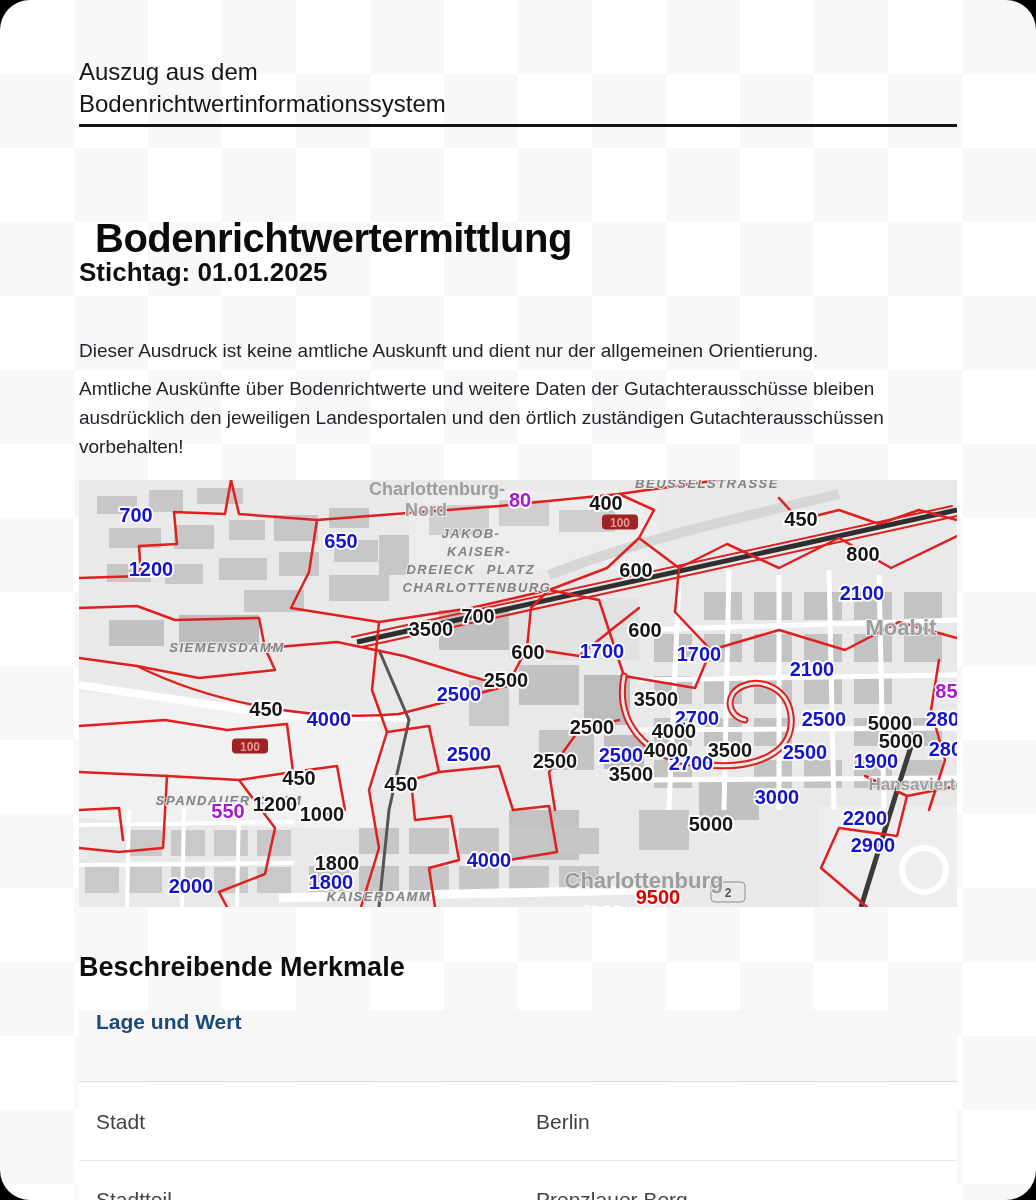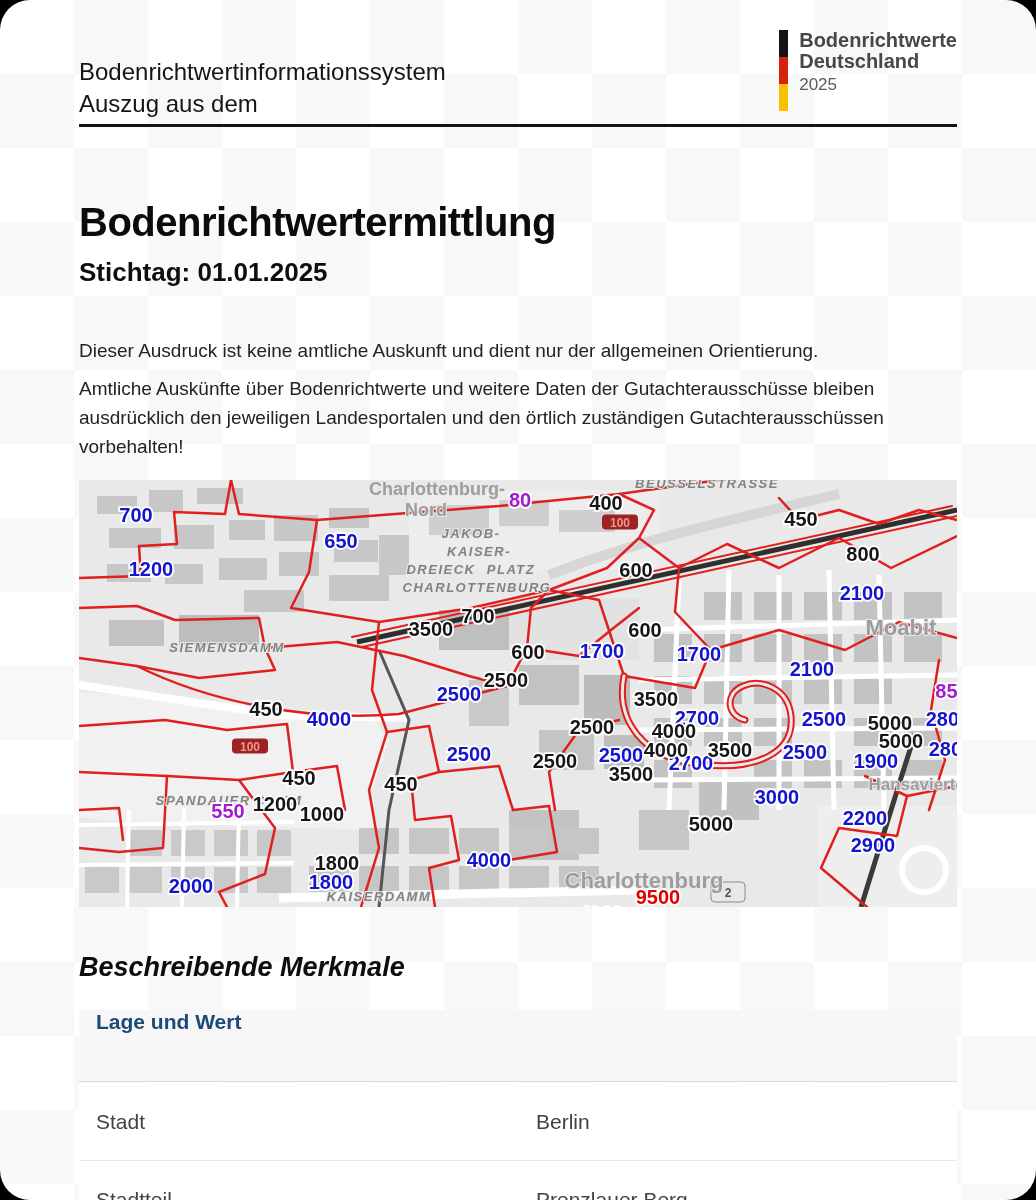--- a/index.html
+++ b/index.html
@@ -31,56 +31,44 @@
   .p2{top:374px;}
   
   .map{left:79px;top:480px;width:878px;height:427px;background:#e9e9e9;}
   .map svg{display:block;}
   text{font-family:"Liberation Sans",sans-serif;}
   .val{font-weight:bold;font-size:20px;paint-order:stroke;stroke:#ffffff;stroke-width:3.5px;text-anchor:middle;}
   .c-blue{fill:#1414cc;}.c-black{fill:#161616;}.c-purple{fill:#a519d2;}.c-red{fill:#e00000;}
   .place{fill:#9d9d9d;font-weight:bold;text-anchor:middle;paint-order:stroke;stroke:#e9e9e9;stroke-width:2px;}
   .street{fill:#828282;font-weight:bold;font-style:italic;font-size:13px;letter-spacing:1.5px;text-anchor:middle;paint-order:stroke;stroke:#e9e9e9;stroke-width:2px;}
   
-  .h2{left:79px;top:952px;font-size:27px;font-weight:700;color:#0d0d0e;font-style:italic;}
+  .h2{left:79px;top:952px;font-size:27px;font-weight:700;color:#0d0d0e;}
   .band{left:79px;top:1010px;width:878px;height:72px;background:#f7f7f8;border-bottom:1px solid #dadce0;
         display:flex;padding:0 17px;box-sizing:border-box;
         color:#1b4a78;font-size:21px;font-weight:700;}
   .rows{left:79px;top:1083px;width:878px;}
   .row{height:78px;display:flex;align-items:center;padding:12px 17px;box-sizing:border-box;
        border-bottom:1px solid #e7e8ea;background:#ffffff;font-size:21px;color:#3f4247;}
   .row .lbl{width:440px;}
   .row .val-cell{flex:1;}
 </style>
 </head>
 <body>
 
 <div class="card">
 
   <div class="abs doc-title">
+    <div>Auszug aus dem</div>
     <div>Bodenrichtwertinformationssystem</div>
-    <div>Auszug aus dem</div>
   </div>
 
-  <div class="abs logo">
-    <div class="flagbar">
-      <div id="flag-black" style="background: rgb(20, 20, 20);"></div>
-        <div id="flag-red" style="background: rgb(214, 35, 16);"></div>
-        <div id="flag-gold" style="background: rgb(245, 193, 0);"></div>
-    </div>
-    <div class="logo-text">
-      <span class="logo-line">Bodenrichtwerte</span>
-      <span class="logo-line">Deutschland</span>
-      <span class="logo-year">2025</span>
-    </div>
-  </div>
 
   <div class="abs rule"></div>
 
-  <h1 class="abs h1" style="margin:0">Bodenrichtwertermittlung</h1>
+  <h1 class="abs h1" style="margin:16px">Bodenrichtwertermittlung</h1>
   <div class="abs stichtag">Stichtag: 01.01.2025</div>
   <p class="abs para p2" style="margin:0">Amtliche Auskünfte über Bodenrichtwerte und weitere Daten der Gutachterausschüsse bleiben ausdrücklich den jeweiligen Landesportalen und den örtlich zuständigen Gutachterausschüssen vorbehalten!</p>
   <p class="abs para p1" style="margin:0">Dieser Ausdruck ist keine amtliche Auskunft und dient nur der allgemeinen Orientierung.</p>
 
   <div class="abs map">
     <svg viewBox="0 0 878 427" width="878" height="427">
       <rect x="0" y="0" width="878" height="427" fill="#e9e9e9"></rect>
 
       <g>
         <path d="M0,212 L150,222 L295,238 L310,260 L290,320 L300,350 L90,344 L0,338 Z" fill="#f1f1f1"></path>

